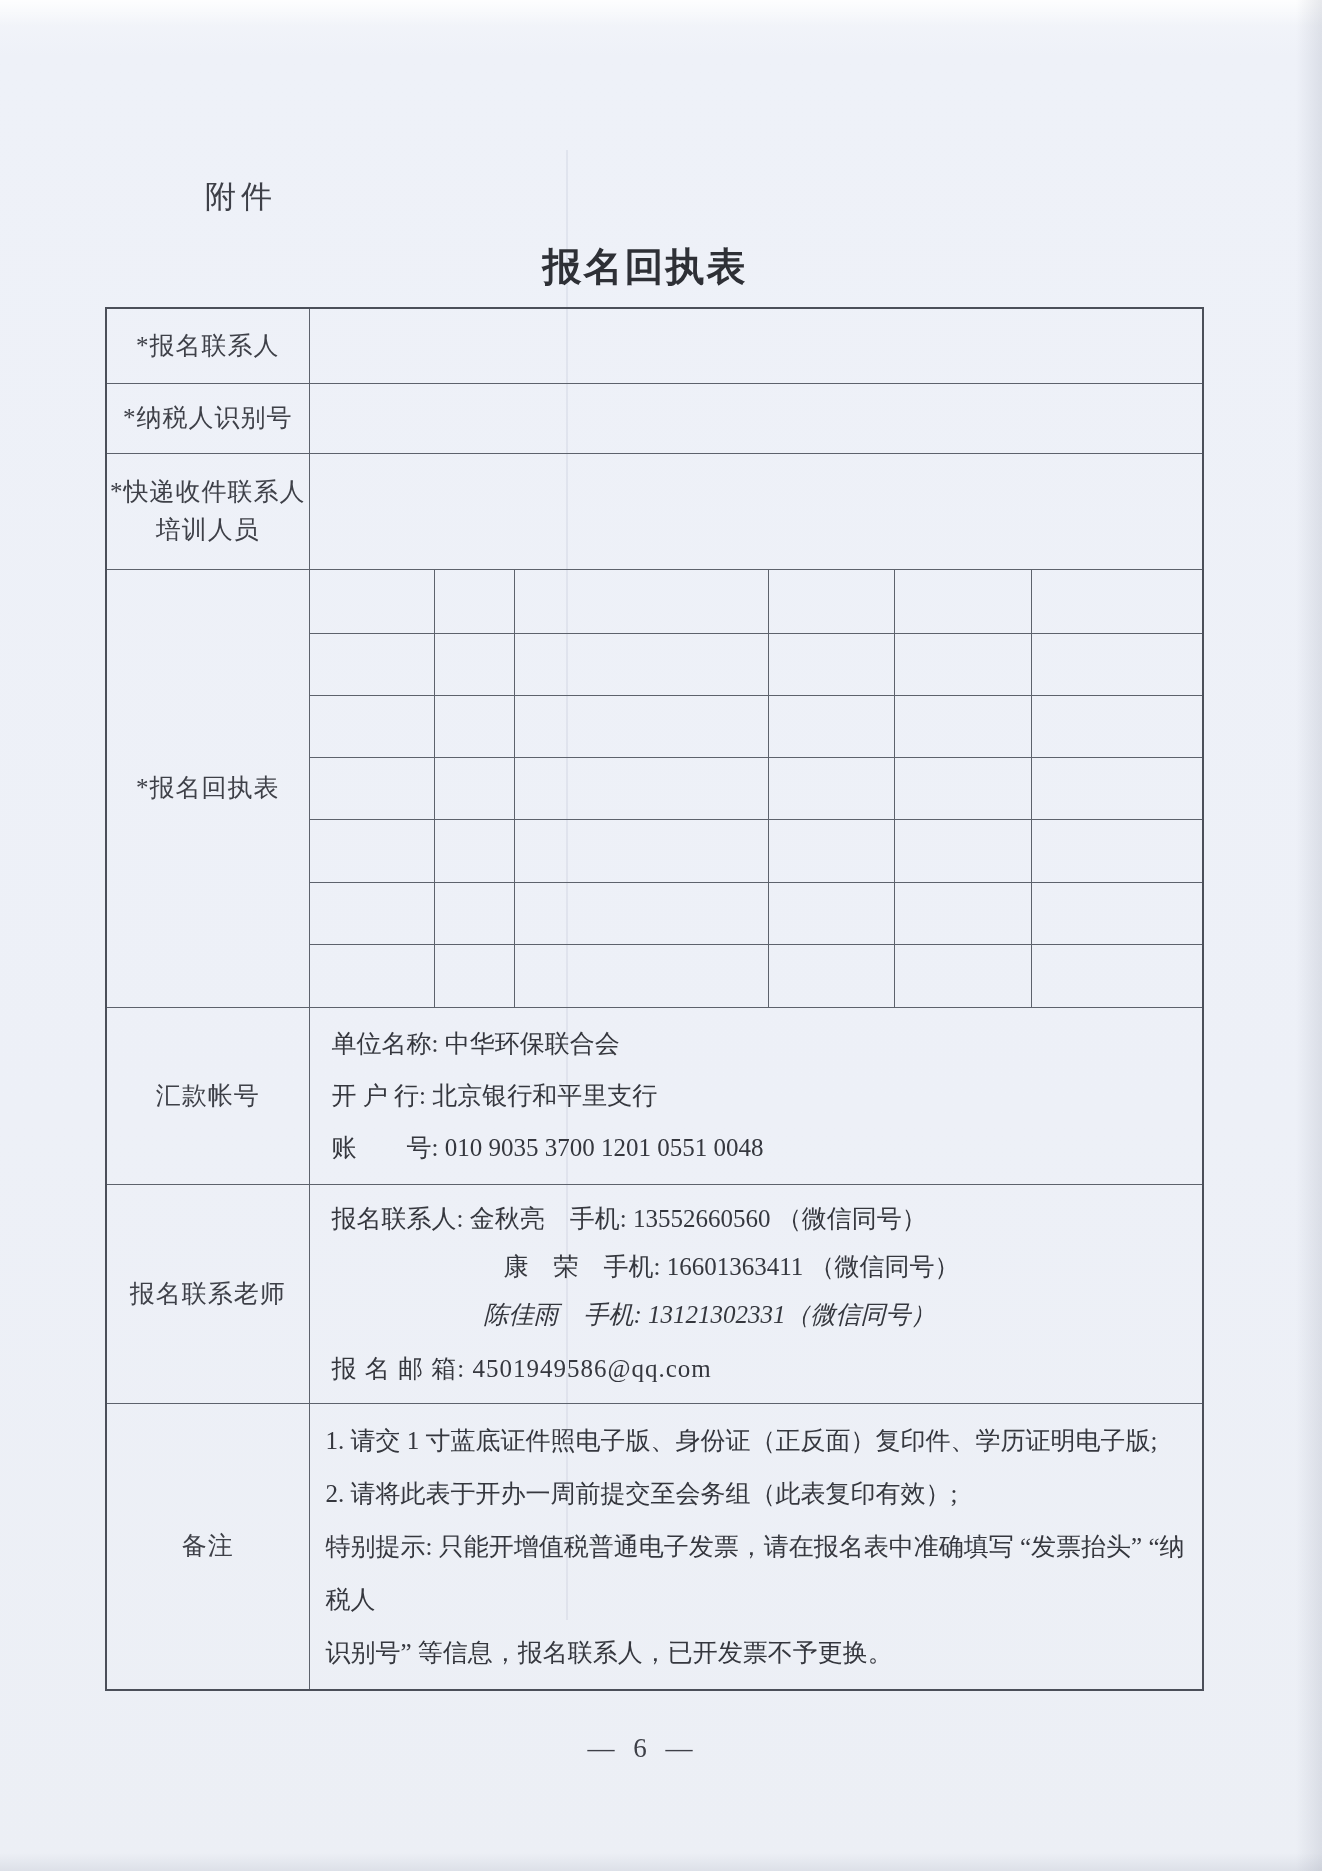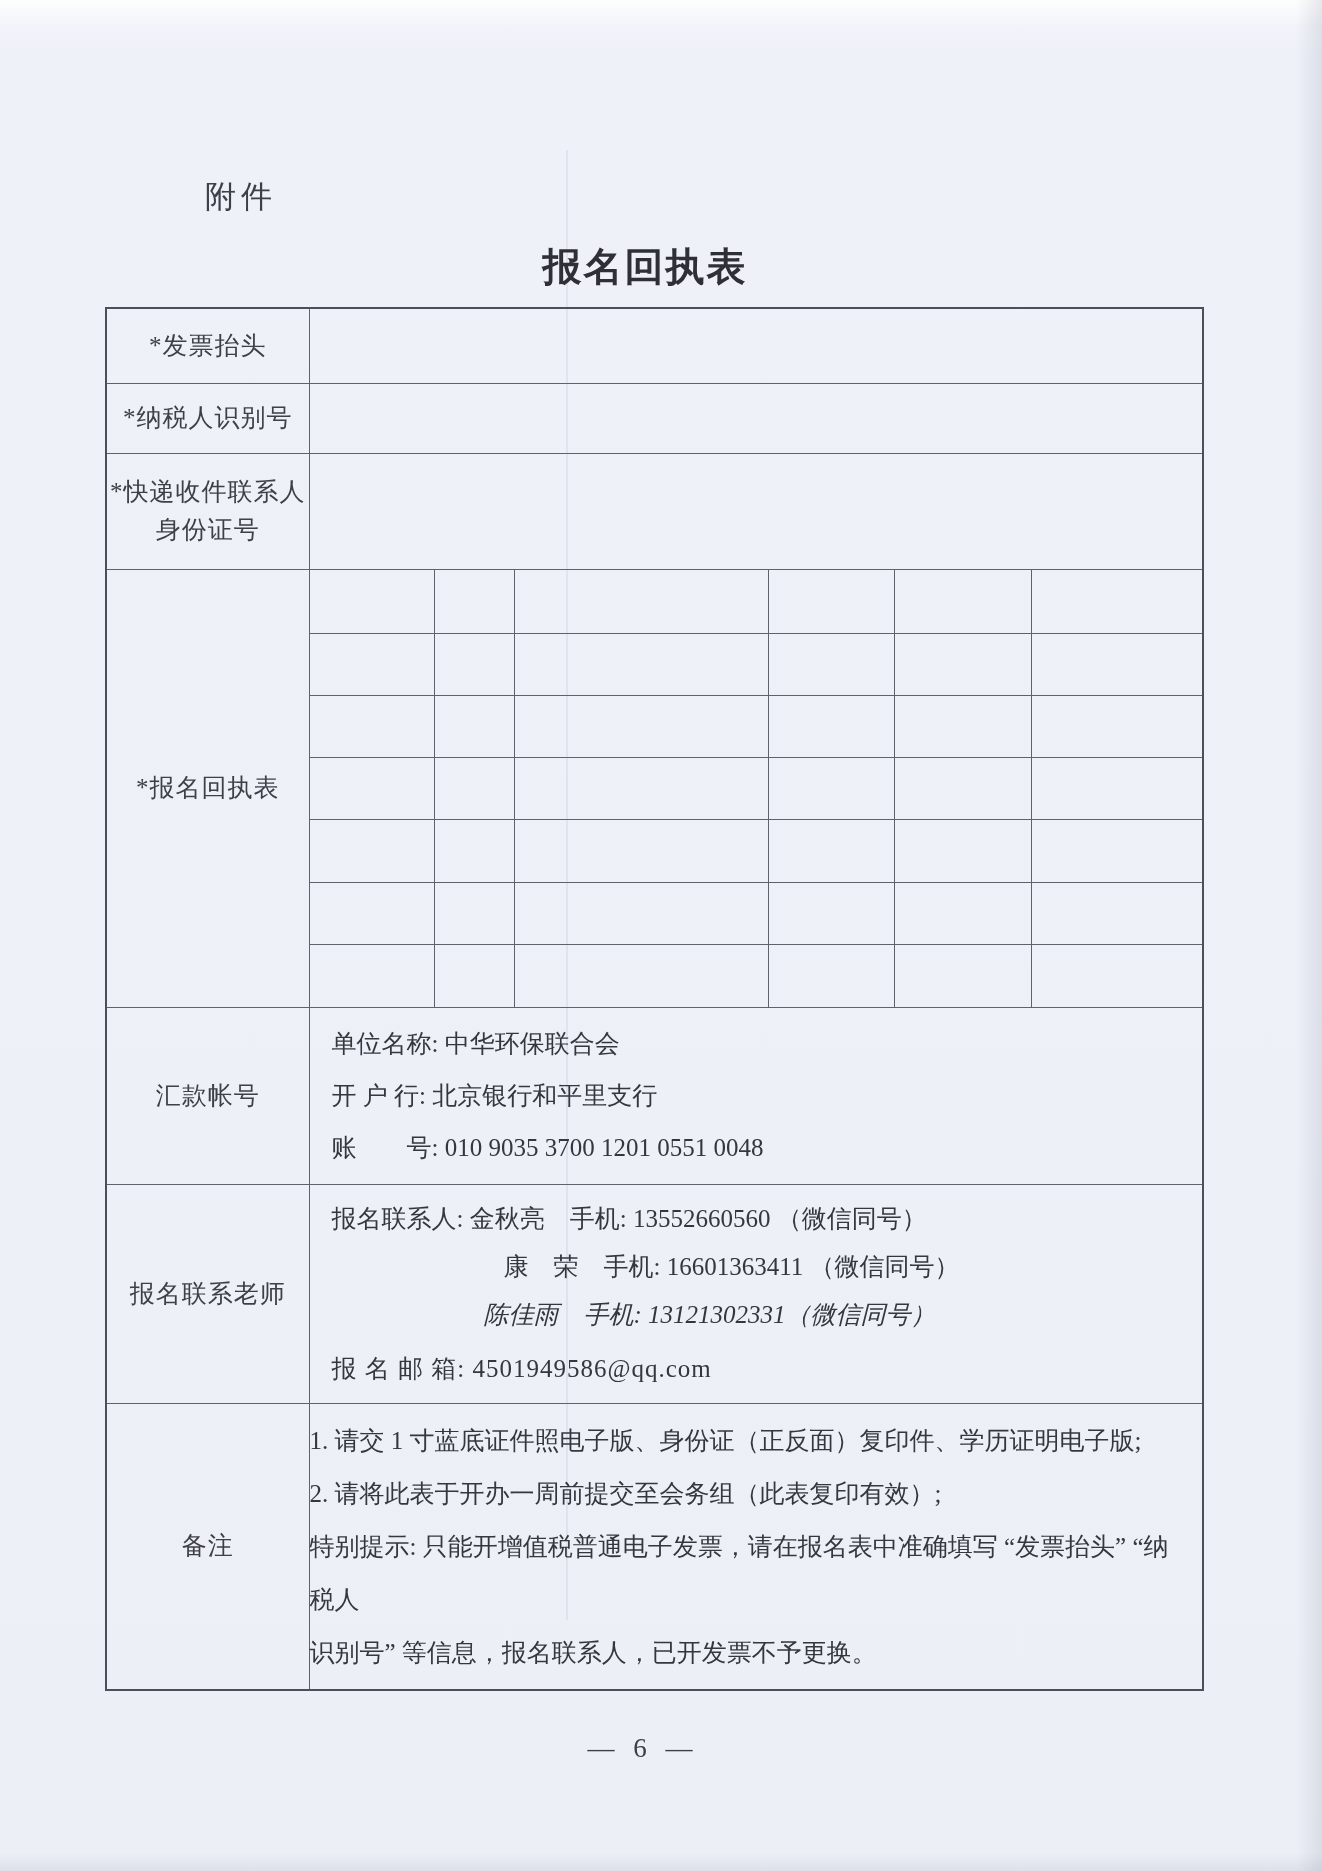--- a/index.html
+++ b/index.html
@@ -72,21 +72,21 @@
   table.inner tr>*:last-child{border-right:none;}
   table.inner tr:first-child>*{border-top:none;}
   table.inner tr:last-child>*{border-bottom:none;}
 
   td.multiline{padding:10px 10px 10px 22px;margin-top:24px;}
   .line{line-height:52px;white-space:nowrap;}
   td.contact-cell .line{line-height:48px;}
   td.contact-cell .line:nth-child(2){padding-left:172px;font-family:Liberation Serif, serif;}
   td.contact-cell .line:nth-child(3){padding-left:152px;font-style:italic;}
   td.contact-cell .line:nth-child(4){padding-top:6px;letter-spacing:1px;}
-  td.remarks-cell{padding-left:0;border-radius:21px;}
+  td.remarks-cell{padding-left:16px;border-radius:21px;}
   td.remarks-cell .line{line-height:53px;white-space:normal;}
 
   .footer-page{
     position:absolute;top:1733px;left:0;width:1286px;
     text-align:center;font-size:27px;color:var(--ink-soft);letter-spacing:6px;
   }
 </style>
 </head>
 <body>
 
@@ -100,33 +100,33 @@
   <div class="doc-title">报名回执表</div>
 
   <table class="form">
     <colgroup>
       <col style="width:203px">
       <col style="width:894px">
     </colgroup>
 
     <tbody>
         <tr style="height:75px">
-      <th class="rowlabel">*发票抬头</th>
+      <th class="rowlabel">*报名联系人</th>
       <td class="blank-cell"></td>
     </tr>
 
     <tr style="height:70px">
       <th class="rowlabel">*纳税人识别号</th>
       <td class="blank-cell"></td>
     </tr>
 
     <tr style="height:116px">
       <th class="rowlabel">
         <div>*快递收件联系人</div>
-        <div>身份证号</div>
+        <div>培训人员</div>
       </th>
       <td class="blank-cell"></td>
     </tr>
 
     <tr style="height:437px">
       <th class="rowlabel">*报名回执表</th>
       <td class="subtable-cell">
         <table class="inner">
           <colgroup>
             <col style="width:125px">

